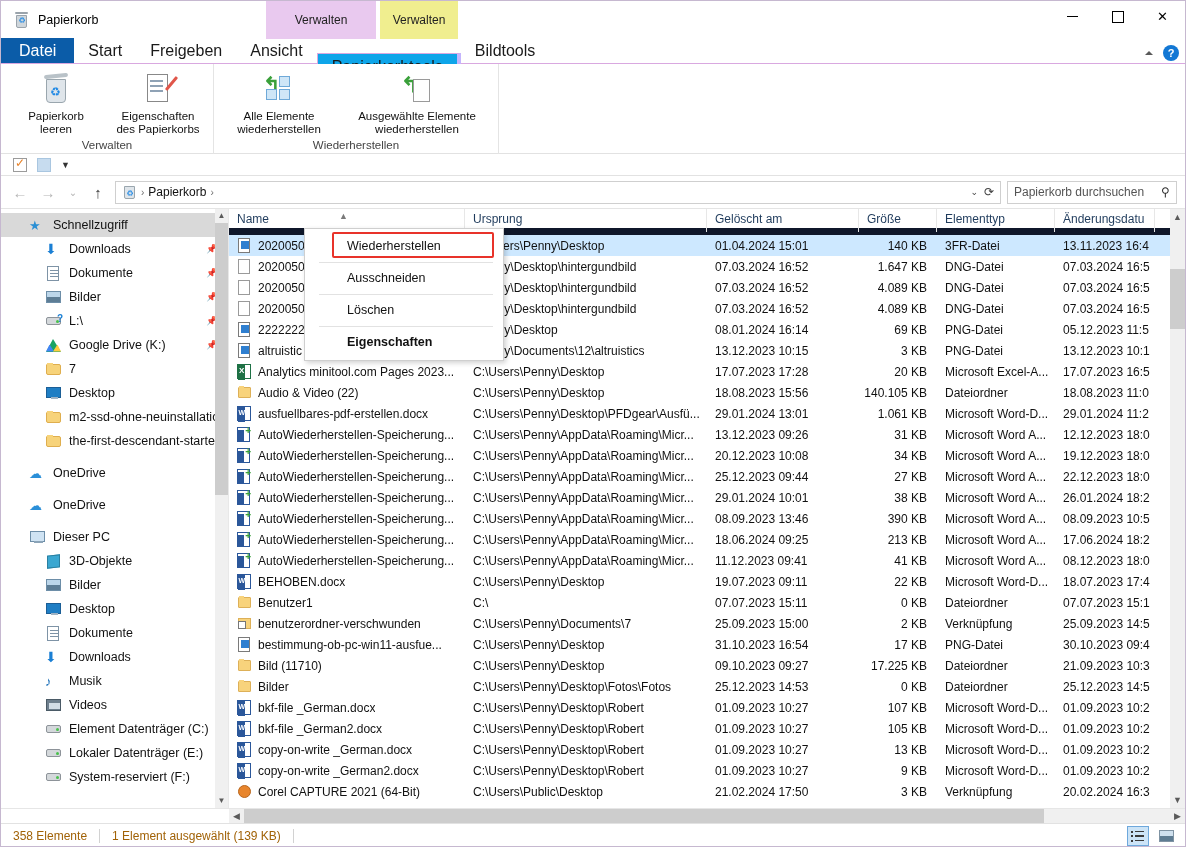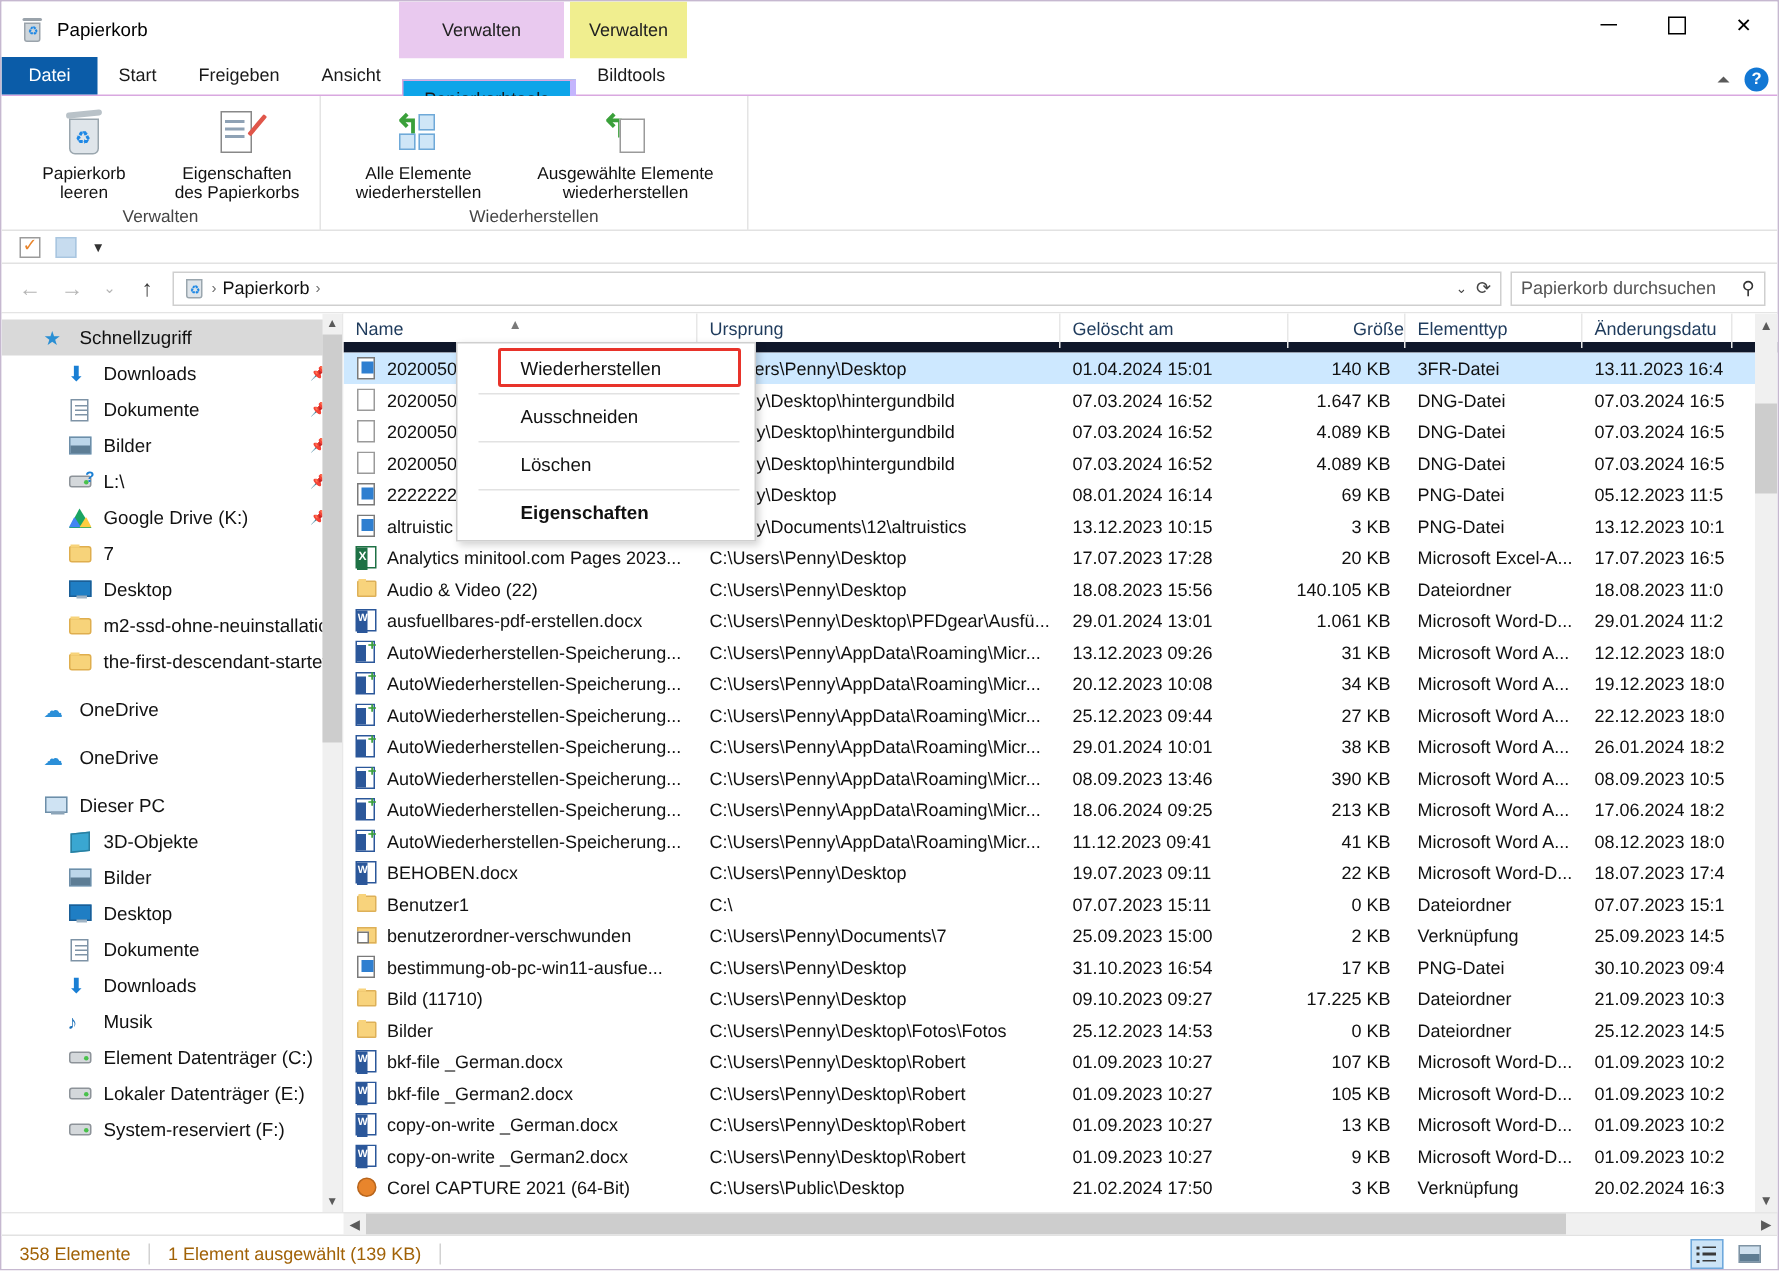--- a/index.html
+++ b/index.html
@@ -79,21 +79,21 @@
     position: relative;
     height: 25px;
     display: flex;
     align-items: flex-end;
     border-bottom: 1px solid #d9a8e0;
     background:#fff;
   }
   .tab {
     height: 25px; line-height: 25px;
     padding: 0 14px;
-    font-size: 12px;
+    font-size: 16px;
     color: #1a1a1a;
     white-space: nowrap;
   }
   .tab.file { background:#0b5ca8; color:#fff; padding:0 18px; }
   .tab.active {
     background:#0ea5e9;
     border-left:1px solid #d9a8e0;
     border-right:4px solid #c4b5fd;
     border-top:1px solid #d9a8e0;
     position:relative; top:15px;
@@ -283,21 +283,21 @@
   .row {
     height: 21px; display:flex; align-items:center;
     font-size:12px; color:#111; white-space:nowrap;
   }
   .row.sel { background:#cde8ff; }
   .cell { padding-left:8px; overflow:hidden; text-overflow:ellipsis; white-space:nowrap; }
   .cell.size { text-align:right; padding-right:10px; padding-left:0; }
   .c-name { width:236px; display:flex; align-items:center; gap:6px; }
   .c-orig { width:242px; }
   .c-del  { width:152px; }
-  .c-size { width:78px;text-align:right; }
+  .c-size { width:78px; }
   .c-type { width:118px; }
   .c-mod  { width:100px; }
 
   
   .fi { width:15px; height:16px; position:relative; flex:0 0 15px;}
   .fi-page { position:absolute; top:0; left:1px; width:12px; height:15px; background:#fff; border:1px solid #9a9a9a;}
   .fi-img { position:absolute; top:0; left:1px; width:12px; height:15px; background:#fff; border:1px solid #7a7a7a;}
   .fi-img::after { content:""; position:absolute; top:2px; left:2px; width:8px; height:8px; background:#2f7fd0;}
   .fi-xls { position:absolute; top:0; left:0px; width:14px; height:15px; background:#fff; border:1px solid #1e7145;}
   .fi-xls::before{content:""; position:absolute; top:0; left:0; width:7px;height:15px;background:#1e7145;}
@@ -621,20 +621,26 @@
           <div class="nav-row indent1">
             <span class="ni"><span class="ni-dl">⬇</span></span>
             <span>Downloads</span>
           </div>
           <div class="nav-row indent1">
             <span class="ni"><span class="ni-music">♪</span></span>
             <span>Musik</span>
           </div>
           <div class="nav-row indent1">
             <span class="ni">
+              <span class="ni-video"></span>
+            </span>
+            <span>Videos</span>
+          </div>
+          <div class="nav-row indent1">
+            <span class="ni">
               <span class="ni-drive win"></span>
             </span>
             <span>Element Datenträger (C:)</span>
           </div>
           <div class="nav-row indent1">
             <span class="ni">
               <span class="ni-drive"></span>
             </span>
             <span>Lokaler Datenträger (E:)</span>
           </div>

